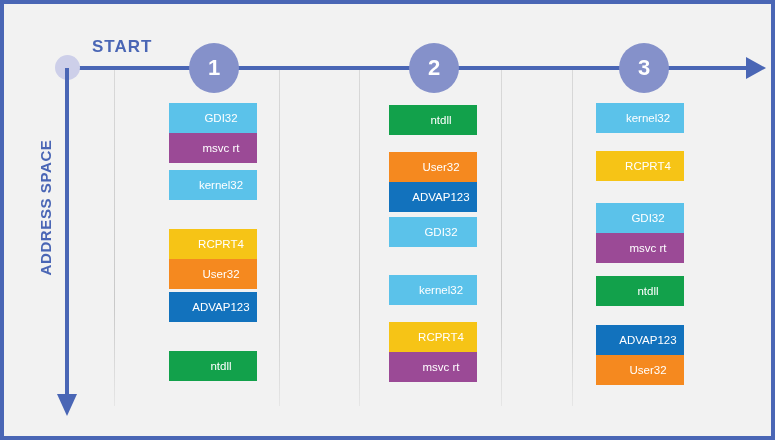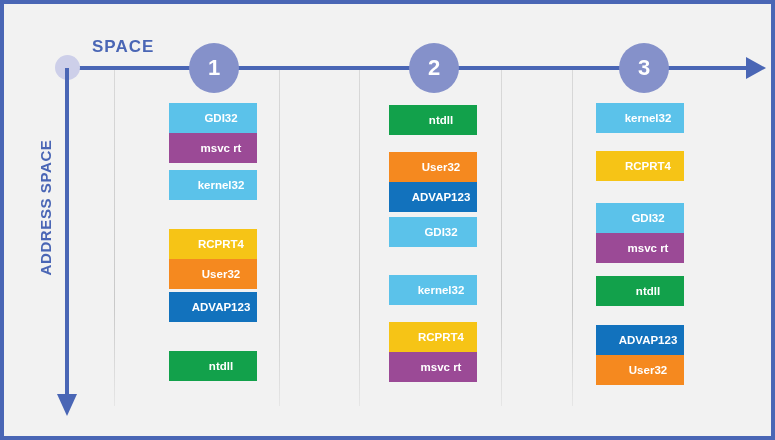--- a/index.html
+++ b/index.html
@@ -122,21 +122,21 @@
   
   .module {
     position: absolute;
     width: 88px;
     height: 30px;
     display: flex;
     align-items: center;
     justify-content: center;
     color: #ffffff;
     font-size: 11.5px;
-    font-weight: bold;
+    font-weight: normal;
     box-sizing: border-box;
     padding-left: 16px;
   }
 </style>
 </head>
 <body>
 
 <div id="canvas">
 
   <div id="panel">
@@ -150,21 +150,21 @@
   <div id="separators-layer"></div>
 
   <div id="h-axis"></div>
   <div id="h-arrow"></div>
   <div id="origin-dot"></div>
 
   <div id="v-axis"></div>
   <div id="v-arrow"></div>
   <div id="v-label">ADDRESS SPACE</div>
 
-  <div id="start-label">SPACE</div>
+  <div id="start-label">START</div>
 
   <div id="steps-layer">
       <div class="step-circle" style="left: 185px; background: rgb(133, 145, 202);">
         <span>1</span>
       </div>
       <div class="step-circle" style="left: 405px; background: rgb(133, 145, 202);">
         <span>2</span>
       </div>
       <div class="step-circle" style="left: 615px; background: rgb(133, 145, 202);">
         <span>3</span>

